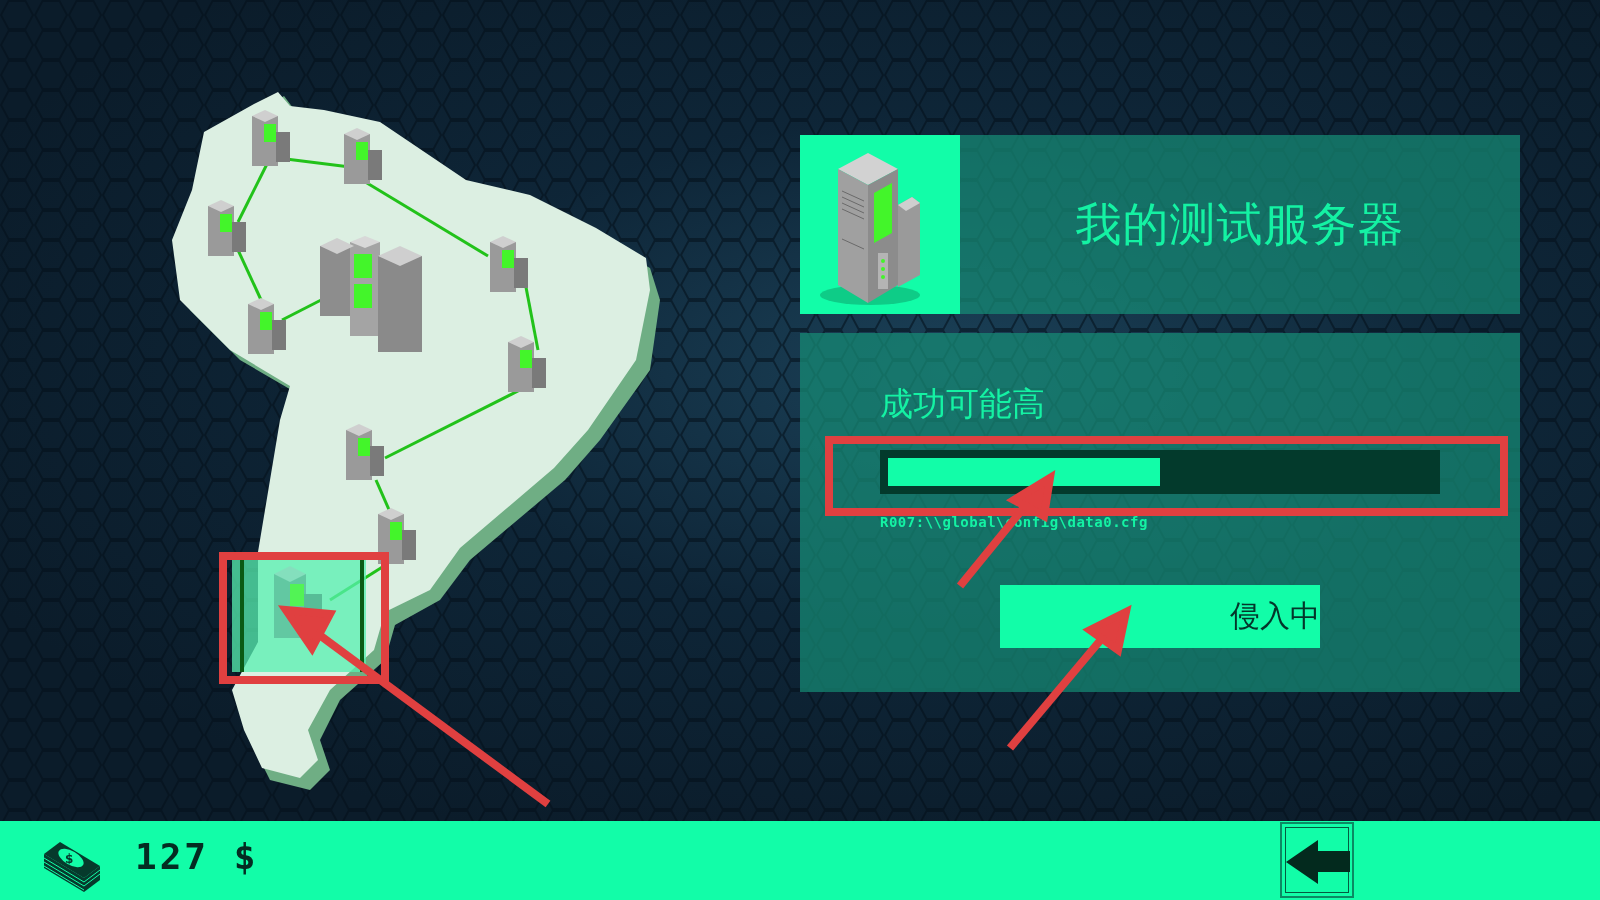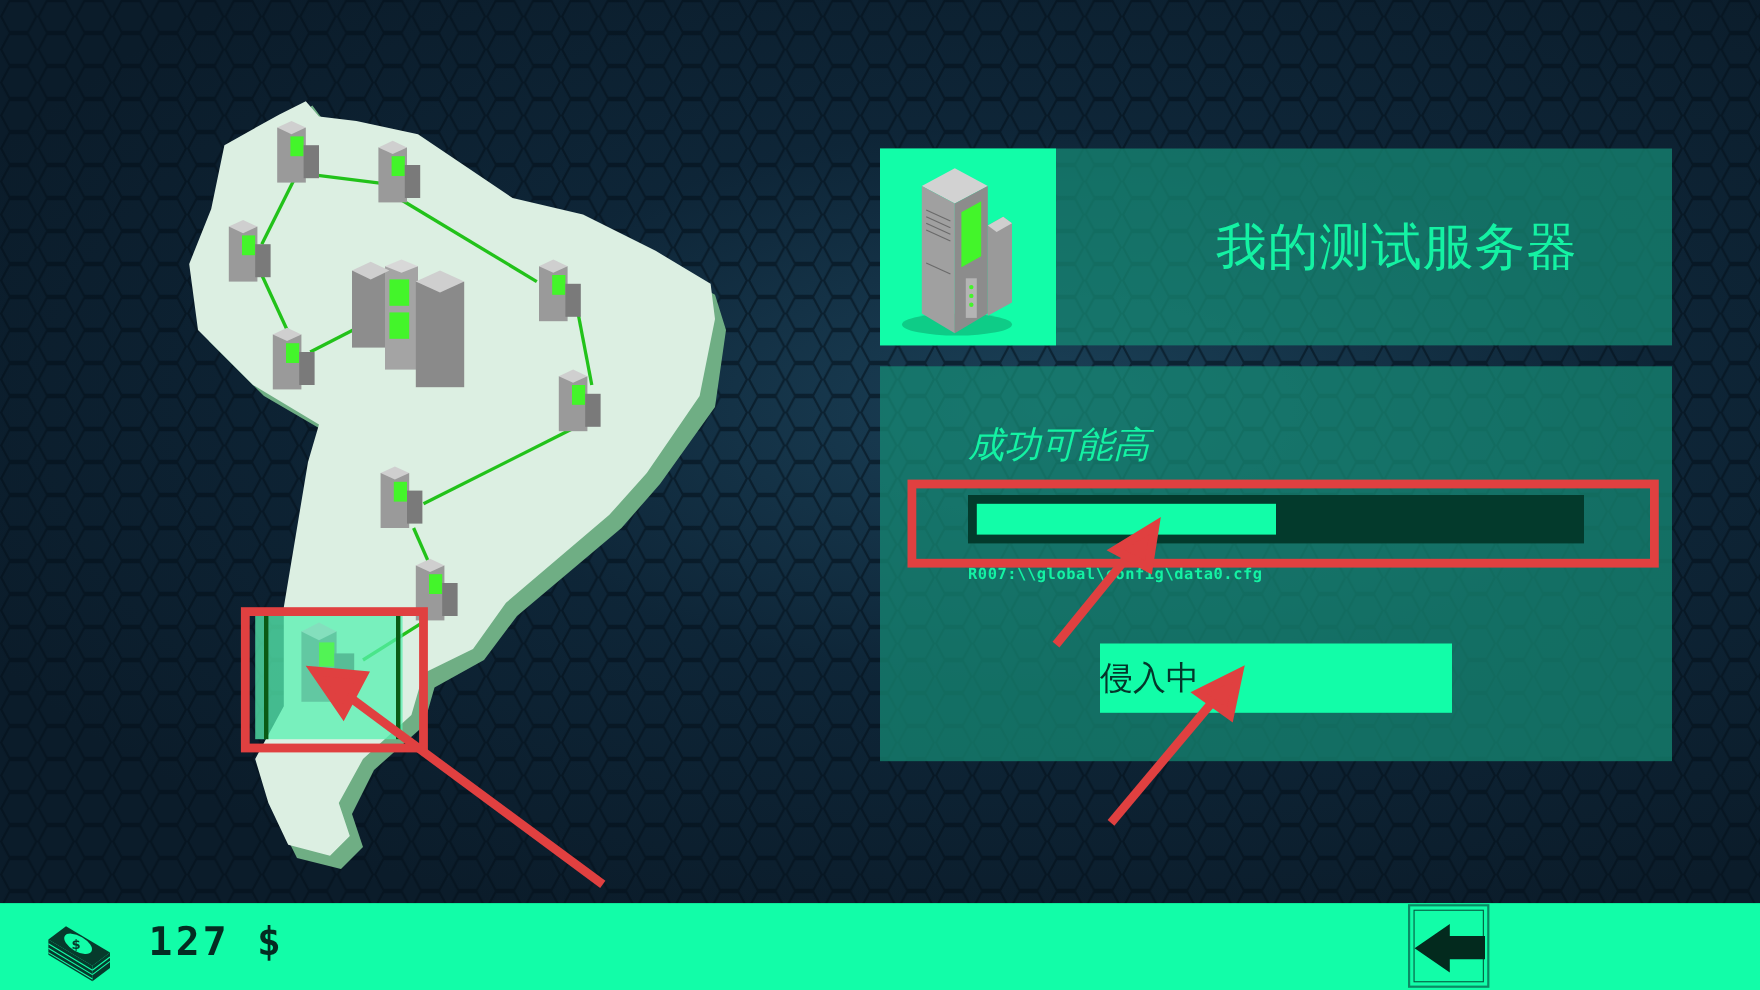--- a/index.html
+++ b/index.html
@@ -11,27 +11,27 @@
       radial-gradient(ellipse at 60% 45%, rgba(40,95,125,0.55) 0%, rgba(20,55,80,0.35) 40%, rgba(5,15,25,0.0) 80%),
       #0b1c2a;}
   .hex{position:absolute;left:0;top:0;width:1600px;height:822px;opacity:0.55;}
   .map{position:absolute;left:0;top:0;width:780px;height:822px;}
   .panel{position:absolute;background:rgba(22,140,118,0.72);}
   .panel-top{left:800px;top:135px;width:720px;height:179px;}
   .panel-main{left:800px;top:333px;width:720px;height:359px;}
   .icon-box{position:absolute;left:800px;top:135px;width:160px;height:179px;background:#12fda8;}
   .title{position:absolute;left:960px;top:135px;width:560px;height:179px;
     display:flex;align-items:center;justify-content:center;
-    color:#14f2a3;font-size:46px;letter-spacing:1px;padding-left:30px;}
-  .subtitle{position:absolute;left:880px;top:382px;color:#14f2a3;font-size:33px;font-style:italic;}
+    color:#14f2a3;font-size:46px;letter-spacing:1px;}
+  .subtitle{position:absolute;left:880px;top:382px;color:#14f2a3;font-size:33px;}
   .track{position:absolute;left:880px;top:450px;width:560px;height:44px;background:#033a2c;}
   .fill{position:absolute;left:8px;top:8px;height:28px;background:#12fda8;}
   .path{position:absolute;left:880px;top:514px;color:#14f2a3;font-family:"DejaVu Sans Mono","Liberation Mono",monospace;font-size:14px;font-weight:bold;letter-spacing:0.5px;}
   .hack-btn{position:absolute;left:1000px;top:585px;width:320px;height:63px;background:#12fda8;border:none;
-    display:flex;align-items:center;justify-content:flex-start;color:#04352a;font-size:30px;cursor:pointer;padding:0;}
+    display:flex;align-items:center;justify-content:flex-end;color:#04352a;font-size:30px;cursor:pointer;padding:0;}
   .bottombar{position:absolute;left:0;top:821px;width:1600px;height:79px;background:#12fda8;}
   .money-icon{position:absolute;left:42px;top:840px;width:62px;height:54px;}
   .money{position:absolute;left:135px;top:836px;font-family:"DejaVu Sans Mono","Liberation Mono",monospace;font-weight:bold;font-size:36px;color:#042c22;letter-spacing:3px;}
   .back-btn{position:absolute;left:1280px;top:822px;width:74px;height:76px;border:2px solid #0b8a64;box-sizing:border-box;background:#12fda8;cursor:pointer;padding:0;}
   .back-btn .inner{position:absolute;left:3px;top:3px;right:3px;bottom:3px;border:1px solid #045a40;}
   .anno{position:absolute;left:0;top:0;width:1600px;height:900px;pointer-events:none;}
 </style>
 </head>
 <body>
 

